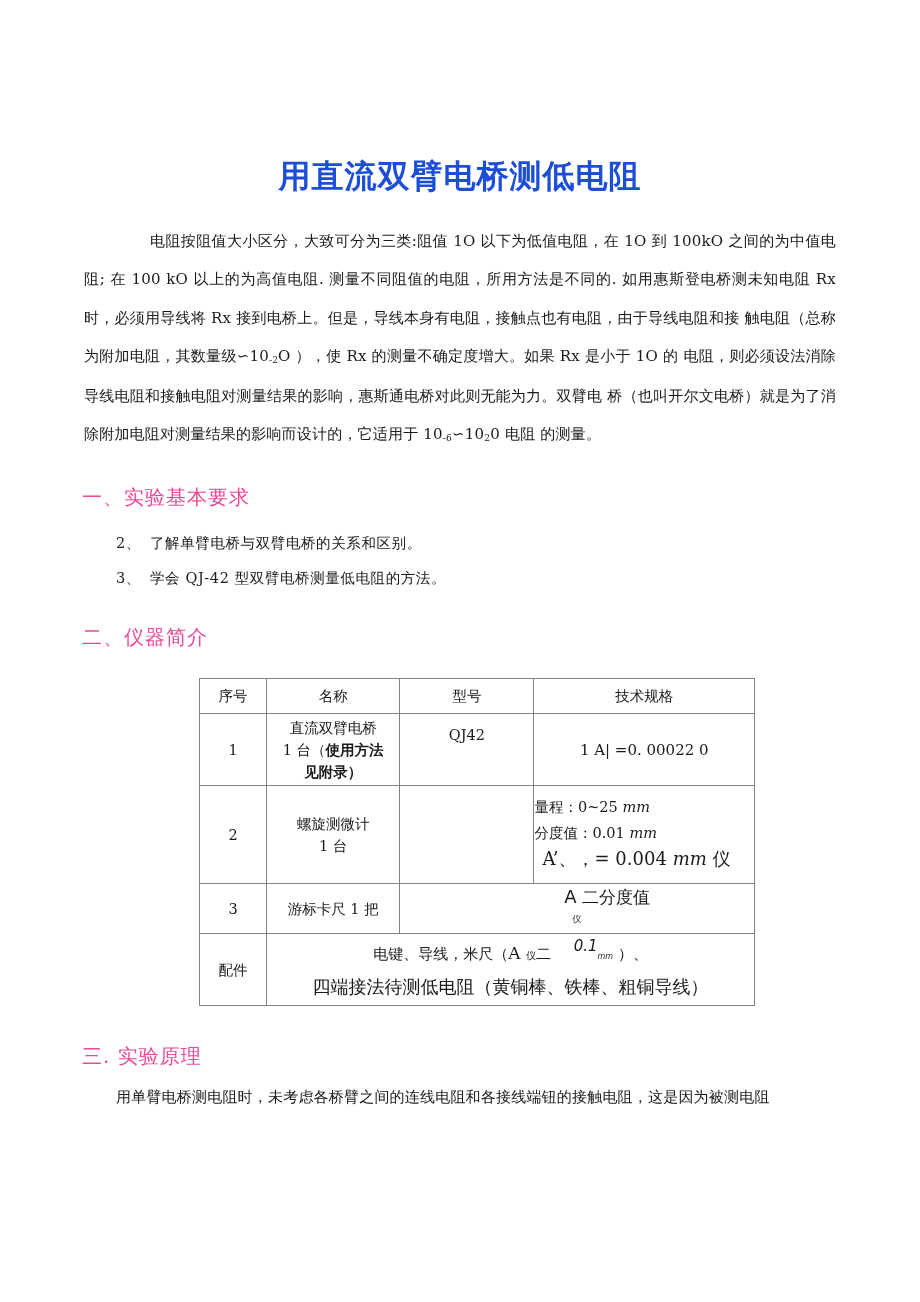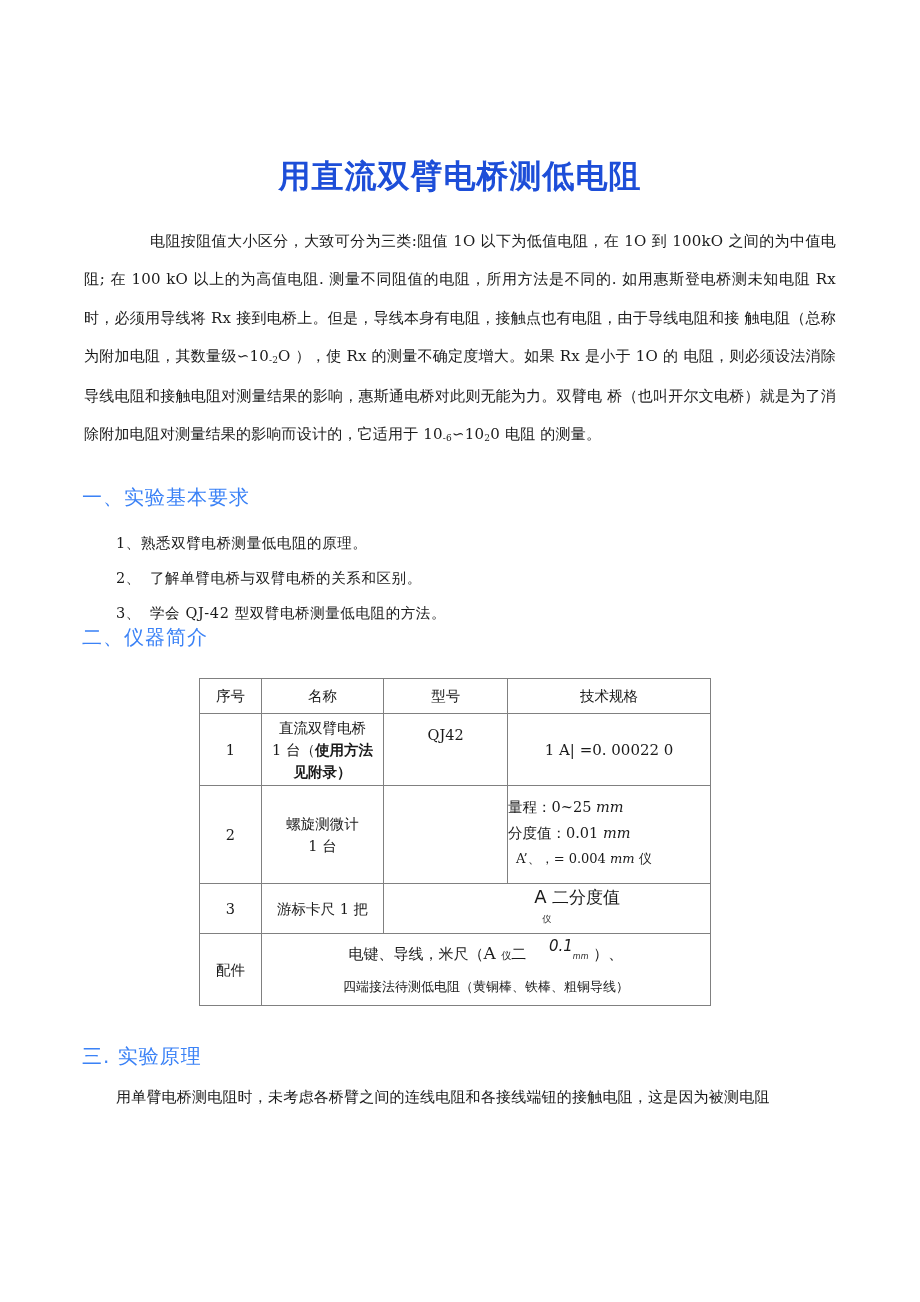--- a/index.html
+++ b/index.html
@@ -41,42 +41,42 @@
       font-size: 9px;
       vertical-align: baseline;
       position: relative;
       top: 2px;
     }
     .section-heading {
       position: absolute;
       left: 82px;
       font-family: "DejaVu Sans", "Liberation Sans", sans-serif;
       font-size: 20px;
-      color: #3b82f6;
+      color: #ec4899;
       letter-spacing: 1px;
     }
     .req-list {
       position: absolute;
       top: 526px;
       left: 116px;
       font-size: 14.5px;
       line-height: 35px;
       letter-spacing: 0.6px;
     }
     .req-item .num {
       display: inline-block;
     }
     .req-item.gap .num {
       width: 34px;
     }
     table.instruments {
       position: absolute;
       top: 678px;
       left: 199px;
-      width: 512px;
+      width: 556px;
       border-collapse: collapse;
       font-size: 14.5px;
     }
     table.instruments td, table.instruments th {
       border: 1px solid #808080;
       text-align: center;
       vertical-align: middle;
       font-weight: normal;
       padding: 0;
       line-height: 22px;
@@ -142,23 +142,20 @@
 </head>
 <body>
 
 <h1 class="page-title">用直流双臂电桥测低电阻</h1>
 
 <div class="intro"><span>电阻按阻值大小区分，大致可分为三类:阻值 1O 以下为低值电阻，在 1O 到 100kO 之间的为中值电阻; 在 100 kO 以上的为高值电阻. 测量不同阻值的电阻，所用方法是不同的. 如用惠斯登电桥测未知电阻  Rx 时，必须用导线将 Rx 接到电桥上。但是，导线本身有电阻，接触点也有电阻，由于导线电阻和接  触电阻（总称为附加电阻，其数量级∽10</span><sub>-2</sub><span>O ），使 Rx 的测量不确定度增大。如果 Rx 是小于 1O 的  电阻，则必须设法消除导线电阻和接触电阻对测量结果的影响，惠斯通电桥对此则无能为力。双臂电  桥（也叫开尔文电桥）就是为了消除附加电阻对测量结果的影响而设计的，它适用于 10</span><sub>-6</sub><span>∽10</span><sub>2</sub><span>0 电阻  的测量。</span></div>
 
 <div class="section-heading" style="top:484px;">一、实验基本要求</div>
 
 <div class="req-list">
-  <div class="req-item">
-    <span class="num">1、</span><span>熟悉双臂电桥测量低电阻的原理。</span>
-  </div>
   <div class="req-item gap">
     <span class="num">2、</span><span>了解单臂电桥与双臂电桥的关系和区别。</span>
   </div>
   <div class="req-item gap">
     <span class="num">3、</span><span>学会 QJ-42 型双臂电桥测量低电阻的方法。</span>
   </div>
 </div>
 
 <div class="section-heading" style="top:624px;">二、仪器简介</div>
 
@@ -183,35 +180,35 @@
   <tr class="row-2">
     <td>2</td>
     <td>
       <div>螺旋测微计</div>
       <div>1 台</div>
     </td>
     <td></td>
     <td class="spec-left">
       <div><span>量程：</span><span>0~25 </span><span class="it">mm</span></div>
       <div><span>分度值：</span><span>0.01 </span><span class="it">mm</span></div>
-      <div style="padding-left:8px;font-size:13px;"><span>A’、，=  0.004 </span><span class="it">mm</span><span> 仪</span></div>
+      <div style="padding-left:8px;font-size:18px;"><span>A’、，=  0.004 </span><span class="it">mm</span><span> 仪</span></div>
     </td>
   </tr>
   <tr class="row-3">
     <td>3</td>
     <td>游标卡尺 1 把</td>
     <td colspan="2" style="padding-left:60px;padding-bottom:22px;">
       <span class="spec-formula"><span class="big">A</span><span class="acc-sans"> 二分度值</span><span class="small-sub">仪</span></span>
     </td>
   </tr>
   <tr class="row-4">
     <td>配件</td>
     <td colspan="3">
       <div class="acc-line acc-sans" style="font-size:15px;"><span>电键、导线，米尺（</span><span style="font-family:'DejaVu Serif',serif;font-size:17px;">A </span><span class="sub-yi">仪</span><span>二 </span><span class="sup-val">0.1</span><span class="sub-mm">mm</span><span>  ）、</span></div>
-      <div class="acc-line acc-sans" style="font-size:13px;text-align:center;">四端接法待测低电阻（黄铜棒、铁棒、粗铜导线）</div>
+      <div class="acc-line acc-sans" style="font-size:18px;text-align:center;">四端接法待测低电阻（黄铜棒、铁棒、粗铜导线）</div>
     </td>
   </tr>
 </tbody>
   </table>
 
 <div class="section-heading" style="top:1043px;">三. 实验原理</div>
 
 <div class="principle">用单臂电桥测电阻时，未考虑各桥臂之间的连线电阻和各接线端钮的接触电阻，这是因为被测电阻</div>
 
 </body></html>

